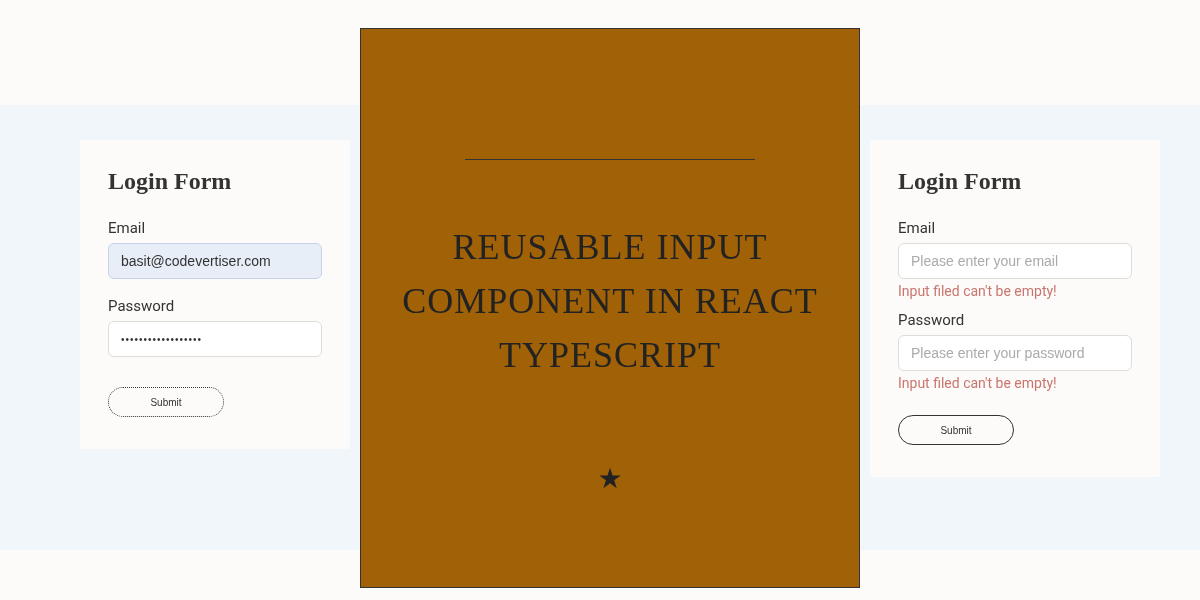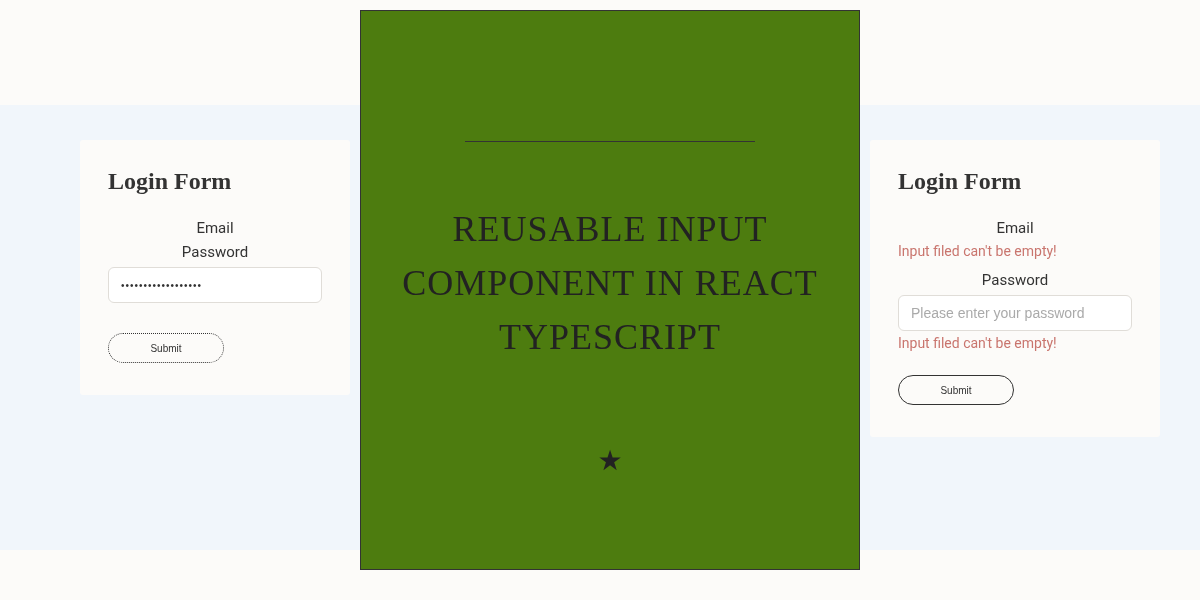--- a/index.html
+++ b/index.html
@@ -51,21 +51,20 @@
       color: #333;
       margin-bottom: 24px;
       font-family: Liberation Serif, serif;
     }
 
     .form-label {
       display: block;
       font-size: 15px;
       color: #333;
       margin-bottom: 6px;
-      text-align: center;
     }
 
     .form-input {
       width: 100%;
       height: 36px;
       padding: 0 12px;
       border: 1px solid #e0ddd8;
       border-radius: 6px;
       font-size: 14px;
       color: #333;
@@ -110,25 +109,25 @@
       cursor: pointer;
       margin-top: 12px;
     }
 
     .submit-btn.dotted {
       border: 1px dotted #333;
     }
 
     .center-panel {
       position: absolute;
-      top: 10px;
+      top: 28px;
       left: 360px;
       width: 500px;
       height: 560px;
-      background: #4d7c0f;
+      background: #a16207;
       border: 1px solid #333;
       padding: 60px 40px;
       display: flex;
       flex-direction: column;
       align-items: center;
     }
 
     .center-hr {
       width: 290px;
       border: none;
@@ -155,37 +154,39 @@
   </style>
 </head>
 <body>
 
 <div class="bg-panel"></div>
 
 <div class="form-card form-card-left">
   <h2 class="form-title">Login Form</h2>
   
   <label class="form-label">Email</label>
+  <input type="text" class="form-input filled-focus" value="basit@codevertiser.com" style="">
 
   <label class="form-label">Password</label>
   <input type="text" class="form-input password-dots" value="••••••••••••••••••" style="">
 
   <button class="submit-btn dotted">Submit</button>
 </div>
 
 <div class="center-panel">
   <hr class="center-hr">
   <div class="center-title">REUSABLE INPUT COMPONENT IN REACT TYPESCRIPT</div>
   <div class="star-icon">★</div>
 </div>
 
 <div class="form-card form-card-right">
   <h2 class="form-title">Login Form</h2>
 
   <label class="form-label">Email</label>
+  <input type="text" class="form-input error-state" placeholder="Please enter your email" style="">
   <div class="error-msg">Input filed can't be empty!</div>
 
   <label class="form-label">Password</label>
   <input type="text" class="form-input error-state" placeholder="Please enter your password" style="">
   <div class="error-msg">Input filed can't be empty!</div>
 
   <button class="submit-btn">Submit</button>
 </div>
 
 </body></html>

